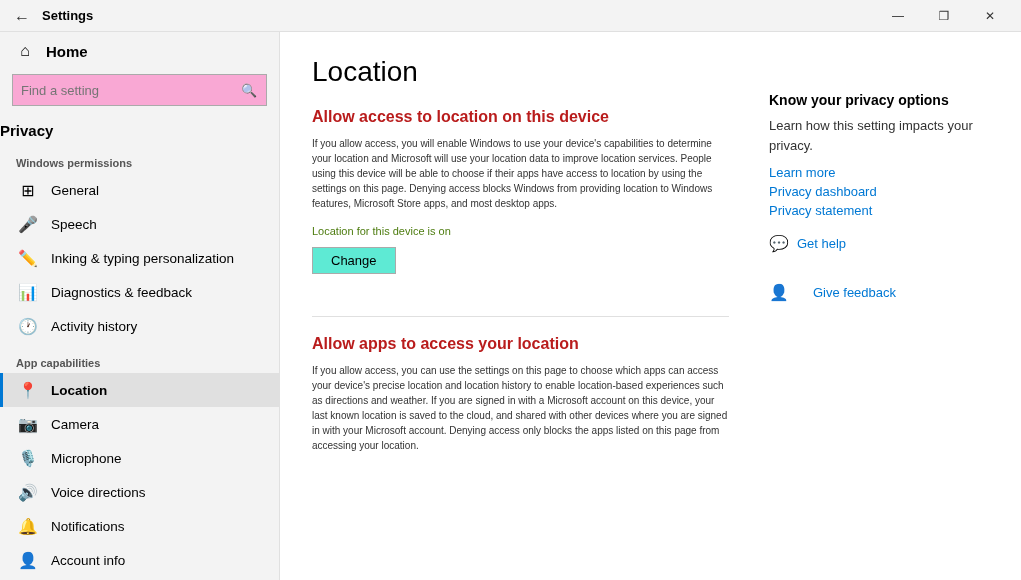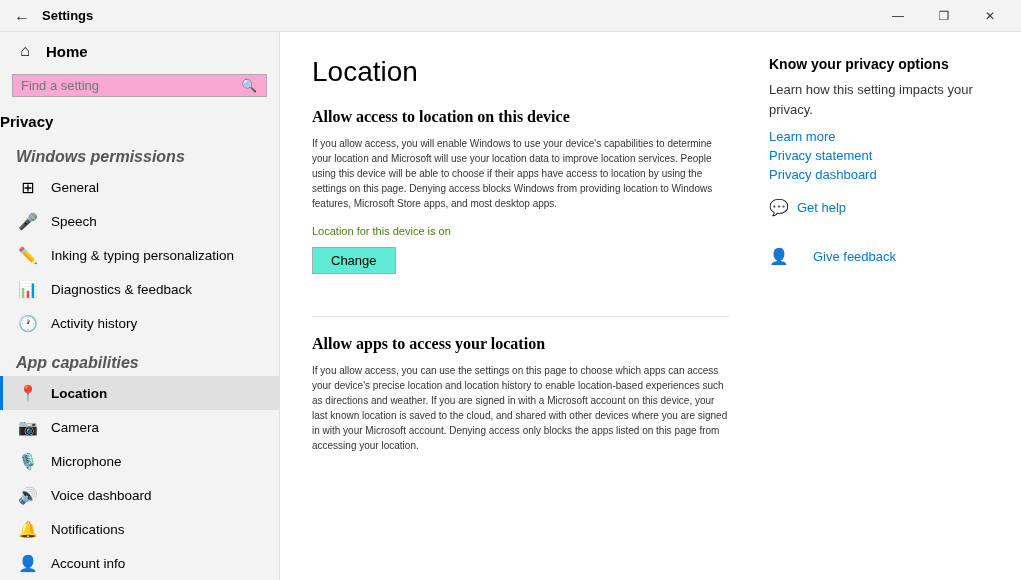--- a/index.html
+++ b/index.html
@@ -103,26 +103,25 @@
     .search-icon-span { color: #555; font-size: 13px; }
 
     .sidebar-label-privacy {
       padding: 8px 16px 4px 0;
       font-size: 15px;
       font-weight: 600;
       color: #000;
     }
     .sidebar-section-header {
       padding: 14px 16px 4px 16px;
-      font-size: 16px;
+      font-size: 11px;
       font-weight: 600;
       color: #555;
       text-transform: none;
       letter-spacing: 0;
-      font-style: italic;
     }
     .sidebar-item {
       display: flex;
       align-items: center;
       padding: 8px 16px;
       cursor: pointer;
       gap: 14px;
       font-size: 13.5px;
       color: #000;
       border-left: 3px solid transparent;
@@ -158,22 +157,21 @@
     .page-title {
       font-size: 28px;
       font-weight: 300;
       margin-bottom: 20px;
       color: #000;
     }
     .section-heading {
       font-size: 16px;
       font-weight: 600;
       margin-bottom: 10px;
-      color: #000000;
-      font-family: Liberation Serif, serif;
+      color: #b91c1c;
     }
     .section-body {
       font-size: 10px;
       color: #333;
       line-height: 1.5;
       margin-bottom: 14px;
     }
     .device-status {
       font-size: 11px;
       margin-bottom: 10px;
@@ -198,20 +196,21 @@
     
     .right-panel {
       width: 220px;
       flex-shrink: 0;
       font-size: 13px;
     }
     .right-panel-heading {
       font-size: 14px;
       font-weight: 600;
       margin-bottom: 8px;
+      margin-top: 36px;
     }
     .right-panel-desc {
       font-size: 13px;
       color: #333;
       margin-bottom: 10px;
       line-height: 1.5;
     }
     .right-panel-link {
       display: block;
       color: #0078d4;
@@ -293,21 +292,21 @@
     <div class="sidebar-item">
       <span class="sidebar-icon">📷</span>
       <span>Camera</span>
     </div>
     <div class="sidebar-item">
       <span class="sidebar-icon">🎙️</span>
       <span>Microphone</span>
     </div>
     <div class="sidebar-item">
       <span class="sidebar-icon">🔊</span>
-      <span>Voice dashboard</span>
+      <span>Voice directions</span>
     </div>
     <div class="sidebar-item">
       <span class="sidebar-icon">🔔</span>
       <span>Notifications</span>
     </div>
     <div class="sidebar-item">
       <span class="sidebar-icon">👤</span>
       <span>Account info</span>
     </div>
   </div>
@@ -335,22 +334,22 @@
 
       
 
       
     </div>
 
     <div class="right-panel">
       <div class="right-panel-heading">Know your privacy options</div>
       <div class="right-panel-desc">Learn how this setting impacts your privacy.</div>
       <a class="right-panel-link">Learn more</a>
+      <a class="right-panel-link">Privacy dashboard</a>
       <a class="right-panel-link">Privacy statement</a>
-      <a class="right-panel-link">Privacy dashboard</a>
 
       <div class="help-row">
         <span class="help-icon">💬</span>
         <a class="right-panel-link" style="margin:0;">Get help</a>
       </div>
       <div class="help-row">
         <span class="help-icon">👤</span>
         <a class="right-panel-link" style="margin:16px;">Give feedback</a>
       </div>
     </div>

